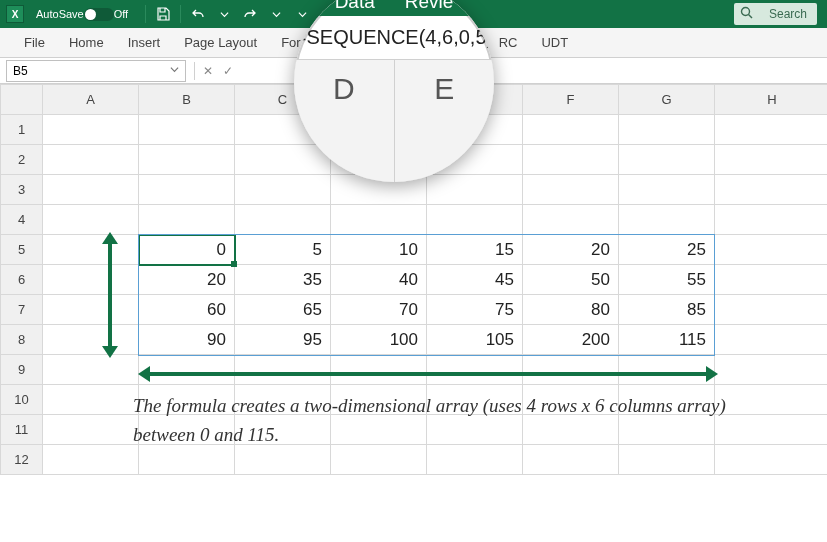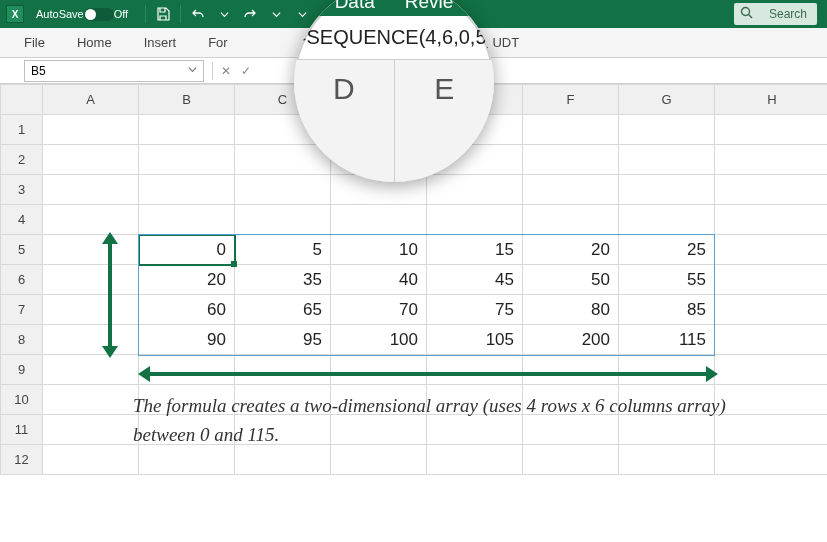--- a/index.html
+++ b/index.html
@@ -62,35 +62,35 @@
     margin-right: 4px;
   }
   .search-box .mag { font-size: 13px; }
 
   
   .ribbon {
     height: 30px;
     background: #f5f5f5;
     border-bottom: 1px solid #d0d0d0;
     display: flex; align-items: center;
-    padding-left: 14px; gap: 12px;
+    padding-left: 14px; gap: 4px;
     font-size: 13px; color: #444;
   }
   .ribbon .tab { padding: 5px 10px; cursor: pointer; }
 
   
   .fxbar {
     height: 26px;
     display: flex; align-items: center;
     border-bottom: 1px solid #d0d0d0;
     background: #fff;
   }
   .name-box {
     width: 180px; height: 22px;
-    margin-left: 24px;
+    margin-left: 6px;
     border: 1px solid #c0c0c0;
     display: flex; align-items: center;
     padding: 0 6px; font-size: 12px;
     justify-content: space-between;
   }
   .name-box .dd { font-size: 9px; color: #666; }
   .fx-btns { display: flex; margin-left: 6px; gap: 2px; align-items: center; color: #888; font-size: 12px; }
   .fx-btns .fxbtn { width: 18px; text-align: center; cursor: pointer; }
   .fx-sep { width: 1px; height: 18px; background: #d0d0d0; margin: 0 2px; }
 
@@ -283,20 +283,21 @@
         </svg>
     </span>
     <span>Search</span>
   </div>
 </div>
 
 <div class="ribbon">
   <div class="tab">File</div>
   <div class="tab">Home</div>
   <div class="tab">Insert</div>
+  <div class="tab">Page Layout</div>
   <div class="tab">For</div>
   <div class="tab" style="width:170px"></div>
   <div class="tab">RC</div>
   <div class="tab">UDT</div>
 </div>
 
 <div class="fxbar">
   <div class="name-box">
     <span>B5</span>
     <span class="dd">

